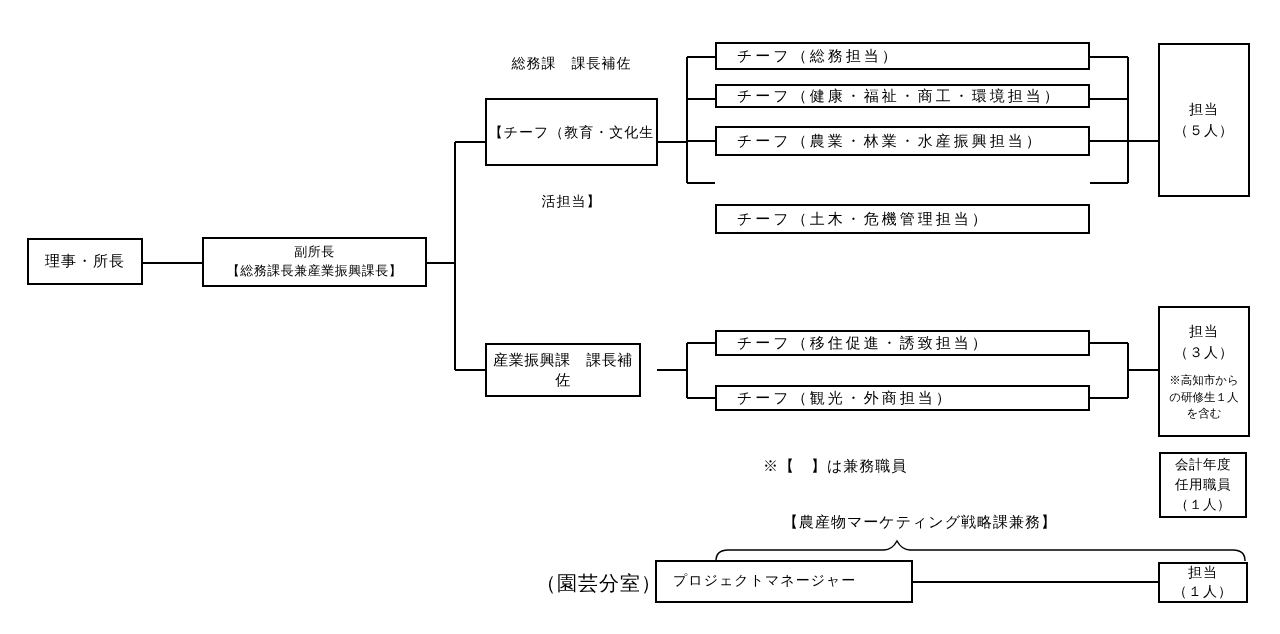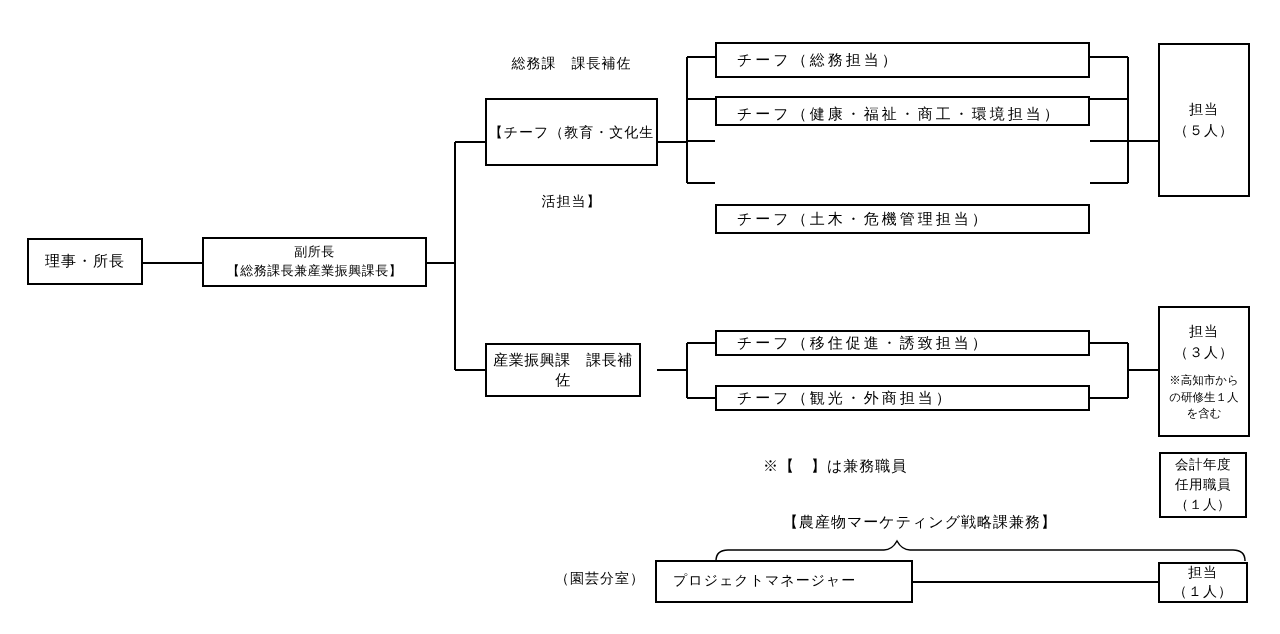--- a/index.html
+++ b/index.html
@@ -51,21 +51,21 @@
   .pm       { left: 655px; top: 560px; width: 258px; height: 43px; flex-direction: row; justify-content: flex-start; padding-left: 16px; font-size: 14px; letter-spacing: 1px; text-align: right; }
   .tanto1   { left: 1158px; top: 562px; width: 90px; height: 41px; line-height: 1.35; }
   .float-label {
     position: absolute;
     white-space: nowrap;
     font-size: 15px;
     letter-spacing: 1px;
   }
   .kenmu-note { left: 735px; top: 457px; margin-left: 28px; }
   .marketing-label { left: 760px; top: 513px; width: 320px; text-align: center; }
-  .engei-label { left: 555px; top: 570px; font-size: 14px; }
+  .engei-label { left: 536px; top: 570px; font-size: 20px; }
 </style>
 </head>
 <body>
 
 <div class="canvas">
 
   <svg class="wires" width="1280" height="634" viewBox="0 0 1280 634" aria-hidden="true">
     <g stroke="#000000" stroke-width="2" fill="none" shape-rendering="crispEdges">
       <path d="M143 263 H202"></path>
       <path d="M427 263 H455 M455 142 V370 M455 142 H485 M455 370 H485"></path>
@@ -90,25 +90,28 @@
   <div class="box soumu">
     <span>総務課　課長補佐</span>
     <span>【チーフ（教育・文化生</span>
     <span>活担当】</span>
   </div>
 
   <div class="box sangyo">
     <span>産業振興課　課長補佐</span>
   </div>
 
-  <div class="box chief" style="top:42px;height:36px;">
+  <div class="box chief" style="top:42px;height:28px;">
     <span>チーフ（総務担当）</span>
   </div>
-  <div class="box chief" style="top:96px;height:30px;align-items:flex-end;">
+  <div class="box chief" style="top:84px;height:24px;">
     <span>チーフ（健康・福祉・商工・環境担当）</span>
+  </div>
+  <div class="box chief" style="top:126px;height:30px;">
+    <span>チーフ（農業・林業・水産振興担当）</span>
   </div>
   <div class="box chief" style="top:168px;height:30px;margin-top:36px;">
     <span>チーフ（土木・危機管理担当）</span>
   </div>
 
   <div class="box tanto tanto5">
     <span>担当</span>
     <span>（５人）</span>
   </div>
 

